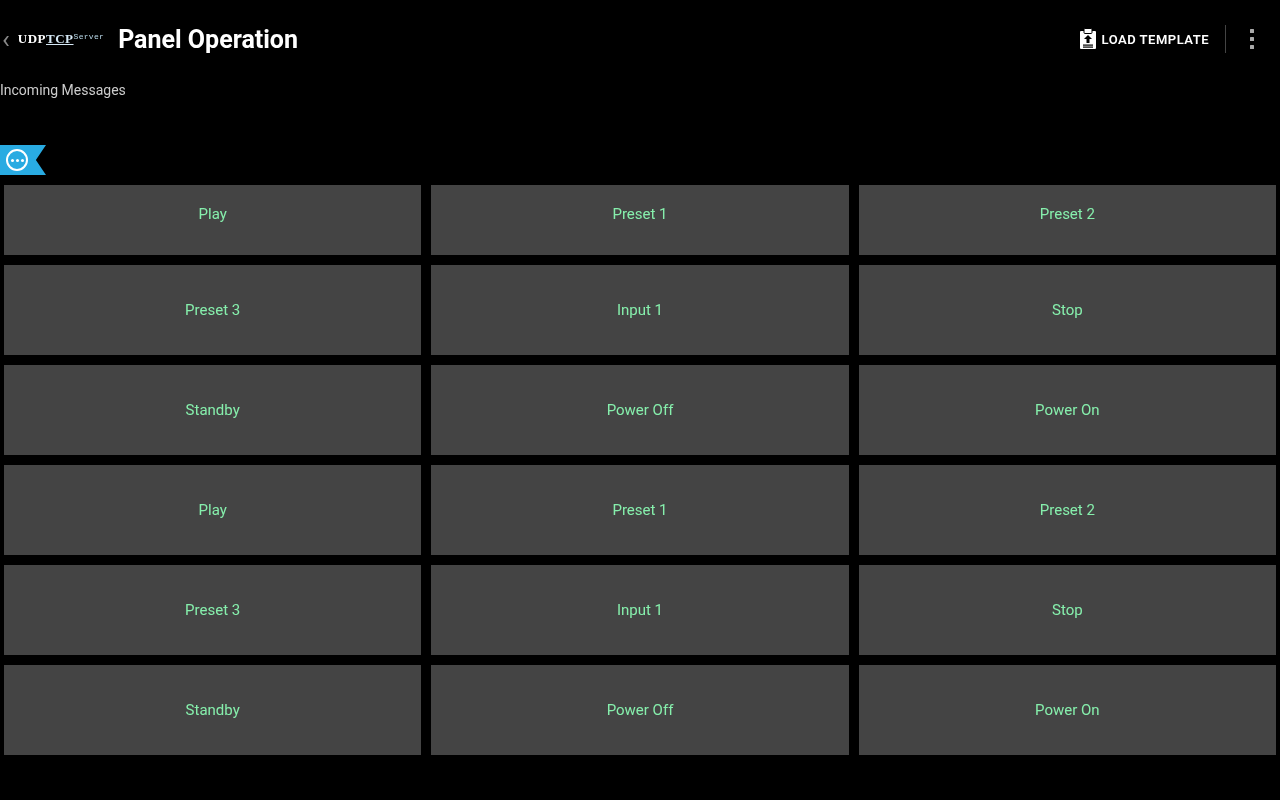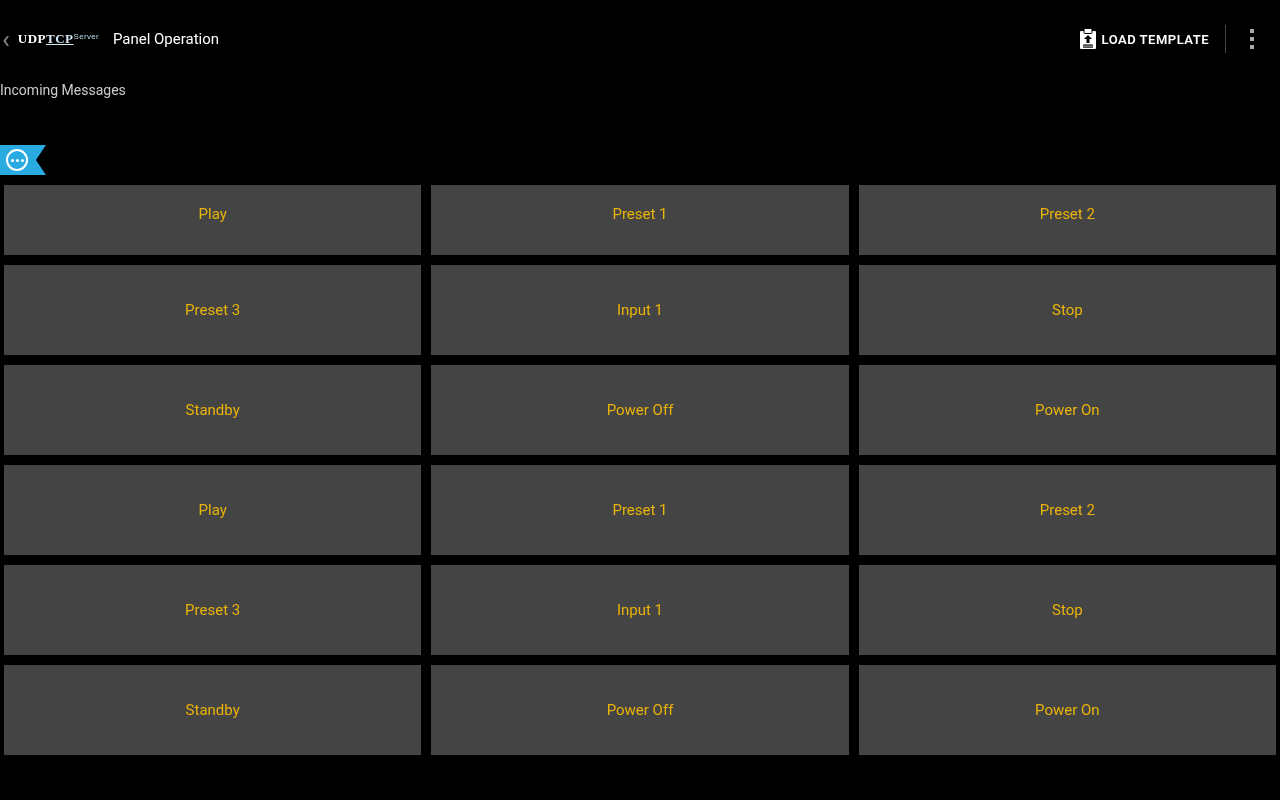--- a/index.html
+++ b/index.html
@@ -47,29 +47,29 @@
     }
     .logo-line2 {
       font-family: Georgia, 'Times New Roman', serif;
       font-size: 13px;
       font-weight: bold;
       color: #d5e8f5;
       letter-spacing: 0.5px;
       text-decoration: underline;
     }
     .logo-line3 {
-      font-family: Liberation Sans, sans-serif;
+      font-family: Liberation Mono, monospace;
       font-size: 8px;
       color: #b8d8e8;
       letter-spacing: 0.3px;
     }
     .title {
-      font-size: 15px;
-      color: #fff;
-      font-weight: 400;
+      font-size: 25px;
+      color: #fff;
+      font-weight: 700;
     }
     .header-right {
       margin-left: auto;
       display: flex;
       align-items: center;
       gap: 10px;
     }
     .load-template {
       display: flex;
       align-items: center;
@@ -149,21 +149,21 @@
       grid-template-columns: repeat(3, 1fr);
       gap: 10px;
     }
     .panel-btn {
       background: #444444;
       height: 90px;
       display: flex;
       align-items: center;
       justify-content: center;
       font-size: 15px;
-      color: #eab308;
+      color: #86efac;
       cursor: pointer;
       border: none;
     }
   </style>
 </head>
 <body>
 
 <div class="header">
   <span class="back-chevron">‹</span>
   <div class="logo">

